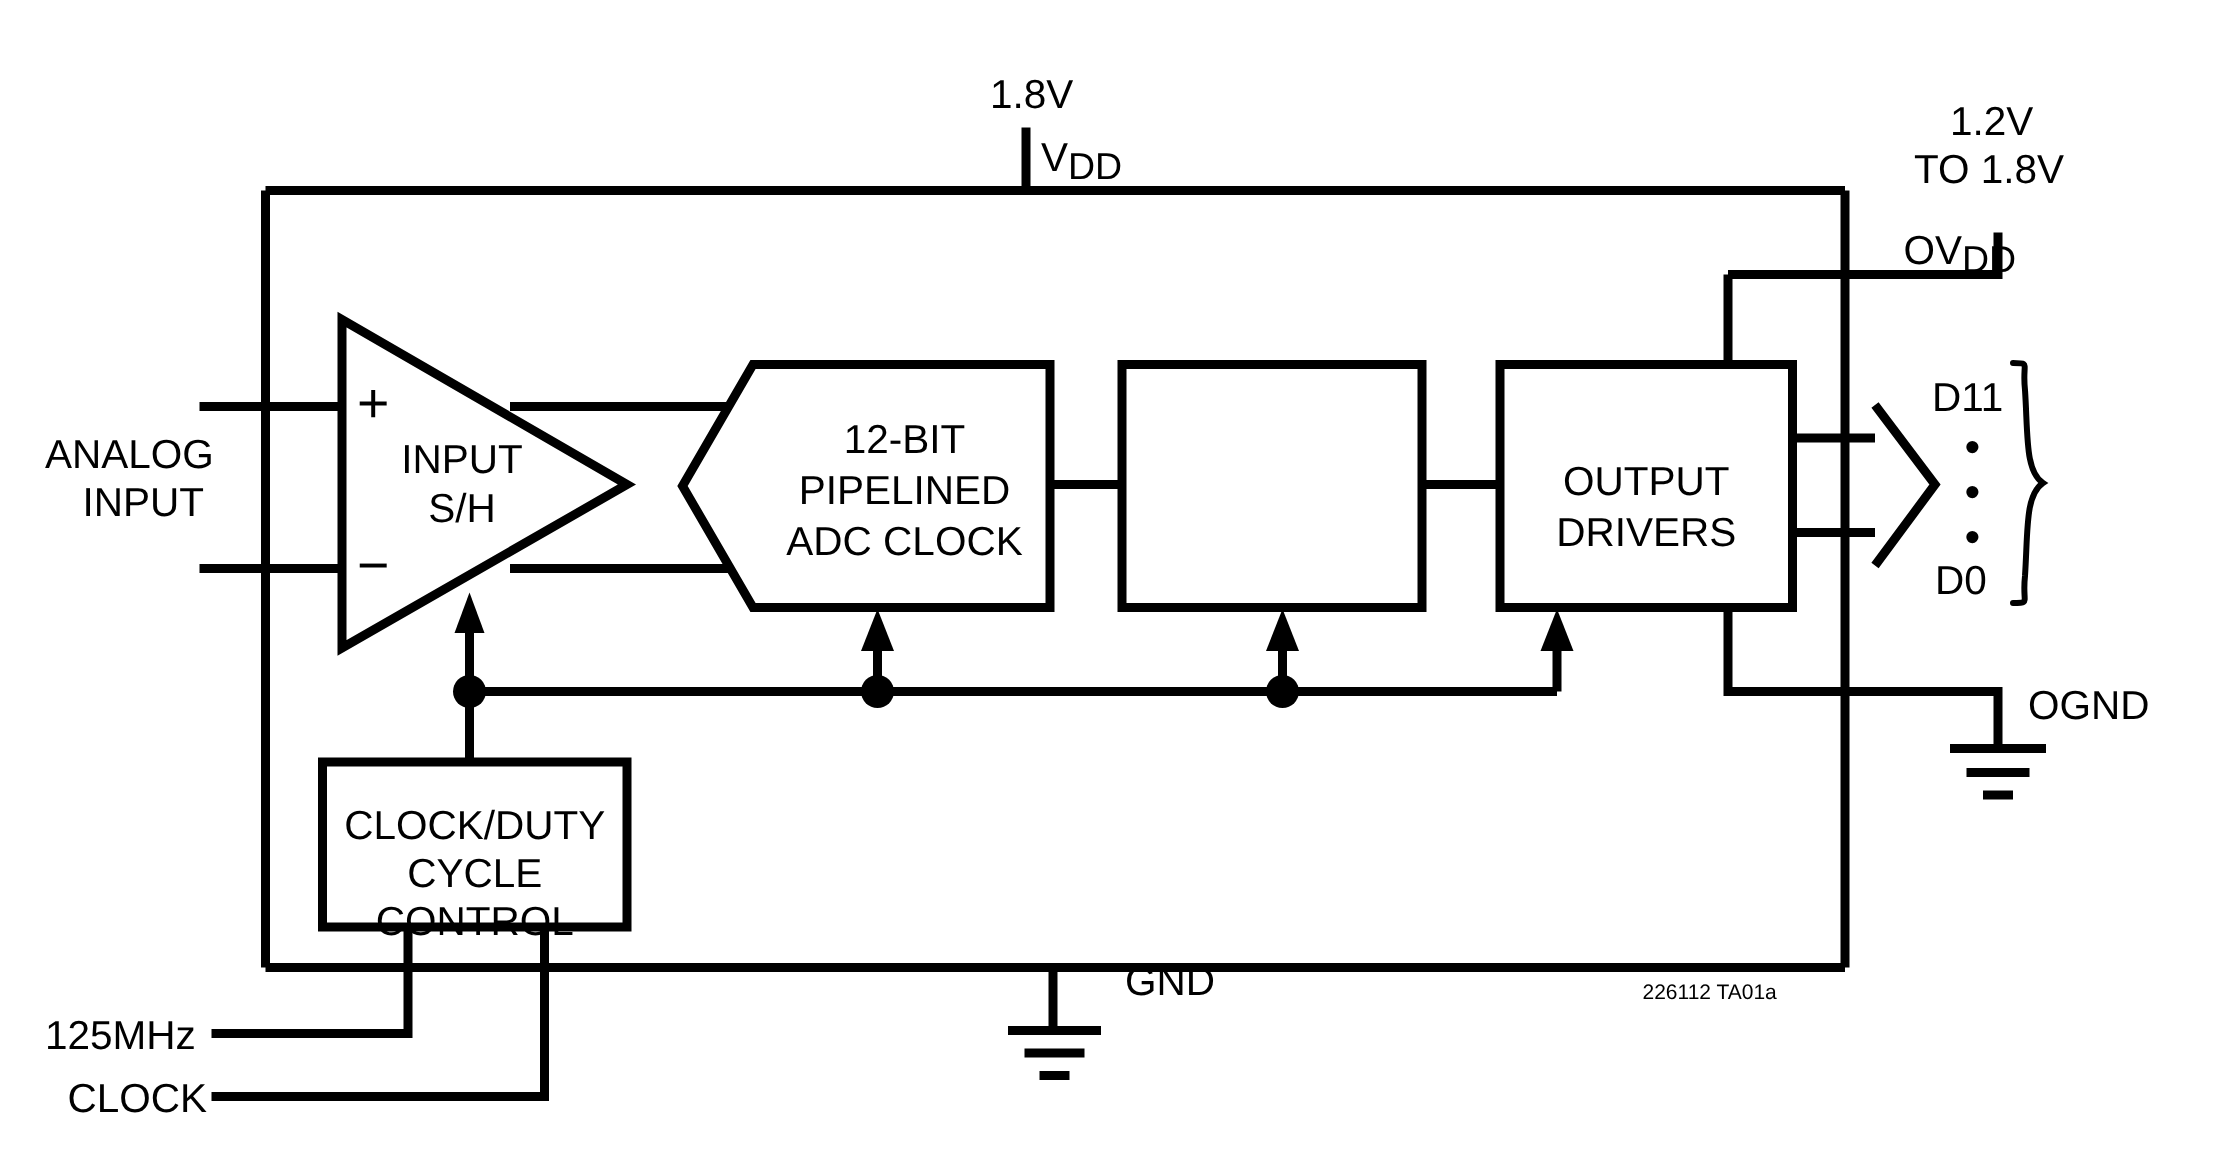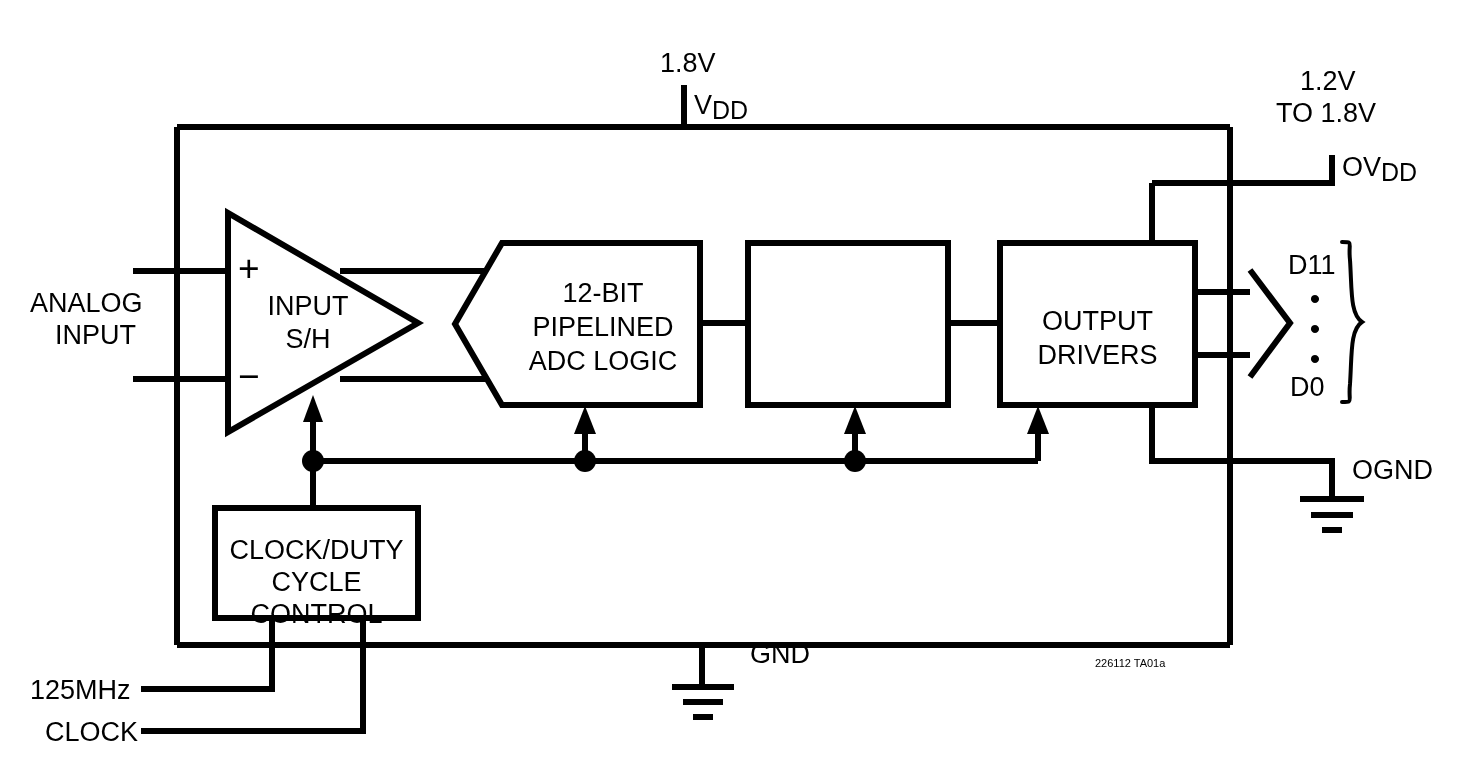--- a/index.html
+++ b/index.html
@@ -51,21 +51,21 @@
   .lbl {
     font-size: 27px;
   }
   .blocklbl {
     font-size: 27px;
   }
   .signlbl {
     font-size: 37px;
   }
   .partnum {
-    font-size: 11px;
+    font-size: 14px;
   }
   .sub {
     font-size: 25px;
   }
 </style>
 </head>
 <body>
 
 <div id="root">
 
@@ -155,21 +155,21 @@
   <div style="position:absolute; left:694px; top:90px;">
     <span class="lbl">V</span><span class="sub" style="position:relative; top:5px;">DD</span>
   </div>
 
   <div style="position:absolute; left:1300px; top:66px;">
     <span class="lbl">1.2V</span>
   </div>
   <div style="position:absolute; left:1276px; top:98px;">
     <span class="lbl">TO 1.8V</span>
   </div>
-  <div style="position:absolute; left:1342px; top:152px;">
+  <div style="position:absolute; left:1269px; top:152px;">
     <span class="lbl">OV</span><span class="sub" style="position:relative; top:5px;">DD</span>
   </div>
 
   <div style="position:absolute; left:1352px; top:455px;">
     <span class="lbl">OGND</span>
   </div>
 
   <div style="position:absolute; left:718px; top:639px;margin-left:32px;">
     <span class="lbl">GND</span>
   </div>
@@ -189,21 +189,21 @@
   </div>
 
   <div style="position:absolute; left:253px; top:290px; width:110px; text-align:center; line-height:33px;">
     <div class="blocklbl">INPUT</div>
     <div class="blocklbl">S/H</div>
   </div>
 
   <div style="position:absolute; left:510px; top:276px; width:186px; text-align:center; line-height:34px;">
     <div class="blocklbl">12-BIT</div>
     <div class="blocklbl">PIPELINED</div>
-    <div class="blocklbl">ADC LOGIC</div>
+    <div class="blocklbl">ADC CLOCK</div>
   </div>
 
 
   <div style="position:absolute; left:1004px; top:304px; width:187px; text-align:center; line-height:34px;">
     <div class="blocklbl">OUTPUT</div>
     <div class="blocklbl">DRIVERS</div>
   </div>
 
   <div style="position:absolute; left:218px; top:534px; width:197px; text-align:center; line-height:32px;">
     <div class="blocklbl">CLOCK/DUTY</div>

